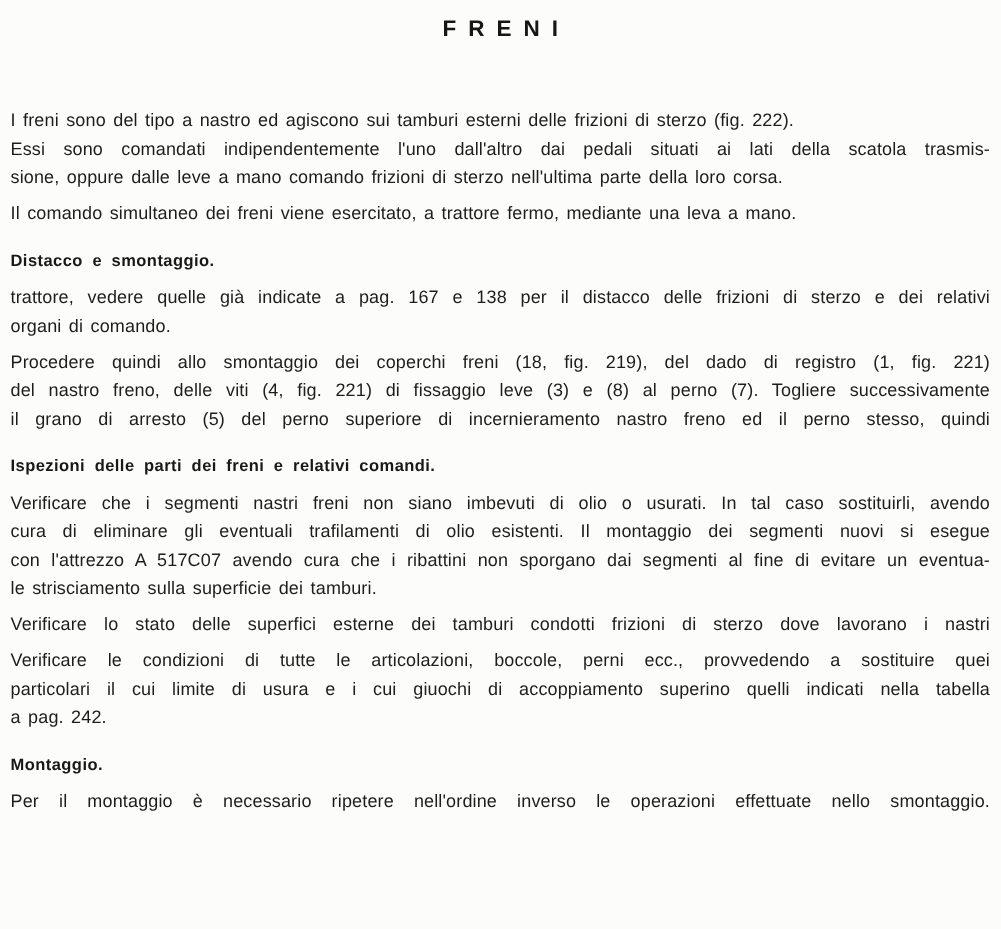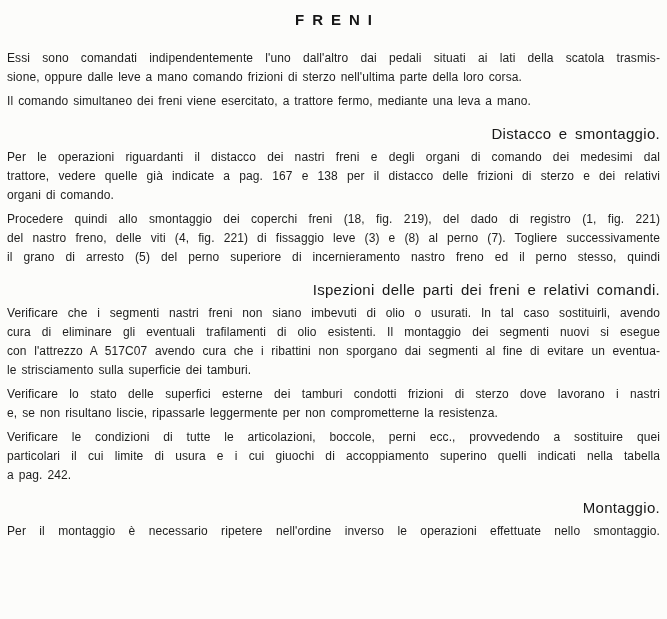--- a/index.html
+++ b/index.html
@@ -19,32 +19,31 @@
     width: 653px;
     padding: 10px 7px 0 7px;
   }
   .doc-title {
     text-align: center;
     font-size: 15px;
     font-weight: 700;
     letter-spacing: 8px;
     text-indent: 8px; 
     line-height: 19px;
-    margin: 0 0 20px 0;
+    margin: 0 0 42px 0;
     color: #161616;
   }
   .heading {
-    font-size: 15px;
-    font-weight: 400;
+    font-size: 11px;
+    font-weight: 700;
     line-height: 19px;
     word-spacing: 3px;
     letter-spacing: 0.3px;
     margin: 13px 0 4px 0;
     color: #181818;
-    text-align: right;
   }
   .para {
     font-size: 12px;
     line-height: 19px;
     margin: 5px 0 0 0;
     letter-spacing: 0.1px;
   }
   .line {
     text-align: justify;
     text-align-last: justify;
@@ -57,47 +56,46 @@
     font-weight: 400;
   }
 </style>
 </head>
 <body>
 
 <div class="page">
   <div class="doc-title">FRENI</div>
   <div>
       <div class="para">
+        <div class="line last"><span>I freni sono del tipo a nastro ed agiscono sui tamburi esterni delle frizioni di sterzo (fig. 222).</span></div>
         <div class="line"><span>Essi sono comandati indipendentemente l'uno dall'altro dai pedali situati ai lati della scatola trasmis-</span></div>
         <div class="line last"><span>sione, oppure dalle leve a mano comando frizioni di sterzo nell'ultima parte della loro corsa.</span></div>
       </div>
       <div class="para">
         <div class="line last"><span>Il comando simultaneo dei freni viene esercitato, a trattore fermo, mediante una leva a mano.</span></div>
       </div>
       <div class="heading">Distacco e smontaggio.</div>
       <div class="para">
-        <div class="line"><span>Per le operazioni riguardanti il distacco dei nastri freni e degli organi di comando dei medesimi dal</span></div>
         <div class="line"><span>trattore, vedere quelle già indicate a pag. 167 e 138 per il distacco delle frizioni di sterzo e dei relativi</span></div>
         <div class="line last"><span>organi di comando.</span></div>
       </div>
       <div class="para">
         <div class="line"><span>Procedere quindi allo smontaggio dei coperchi freni (</span><span class="bold">18,</span><span> fig. 219), del dado di registro (</span><span class="bold">1,</span><span> fig. 221)</span></div>
         <div class="line"><span>del nastro freno, delle viti (</span><span class="bold">4,</span><span> fig. 221) di fissaggio leve (</span><span class="bold">3</span><span>) e (</span><span class="bold">8</span><span>) al perno (</span><span class="bold">7</span><span>). Togliere successivamente</span></div>
         <div class="line"><span>il grano di arresto (</span><span class="bold">5</span><span>) del perno superiore di incernieramento nastro freno ed il perno stesso, quindi</span></div>
       </div>
       <div class="heading">Ispezioni delle parti dei freni e relativi comandi.</div>
       <div class="para">
         <div class="line"><span>Verificare che i segmenti nastri freni non siano imbevuti di olio o usurati. In tal caso sostituirli, avendo</span></div>
         <div class="line"><span>cura di eliminare gli eventuali trafilamenti di olio esistenti. Il montaggio dei segmenti nuovi si esegue</span></div>
         <div class="line"><span>con l'attrezzo </span><span class="bold">A 517C07</span><span> avendo cura che i ribattini non sporgano dai segmenti al fine di evitare un eventua-</span></div>
         <div class="line last"><span>le strisciamento sulla superficie dei tamburi.</span></div>
       </div>
       <div class="para">
         <div class="line"><span>Verificare lo stato delle superfici esterne dei tamburi condotti frizioni di sterzo dove lavorano i nastri</span></div>
-        <div class="line last"><span>e, se non risultano liscie, ripassarle leggermente per non comprometterne la resistenza.</span></div>
       </div>
       <div class="para">
         <div class="line"><span>Verificare le condizioni di tutte le articolazioni, boccole, perni ecc., provvedendo a sostituire quei</span></div>
         <div class="line"><span>particolari il cui limite di usura e i cui giuochi di accoppiamento superino quelli indicati nella tabella</span></div>
         <div class="line last"><span>a pag. 242.</span></div>
       </div>
       <div class="heading">Montaggio.</div>
       <div class="para">
         <div class="line"><span>Per il montaggio è necessario ripetere nell'ordine inverso le operazioni effettuate nello smontaggio.</span></div>
       </div>

